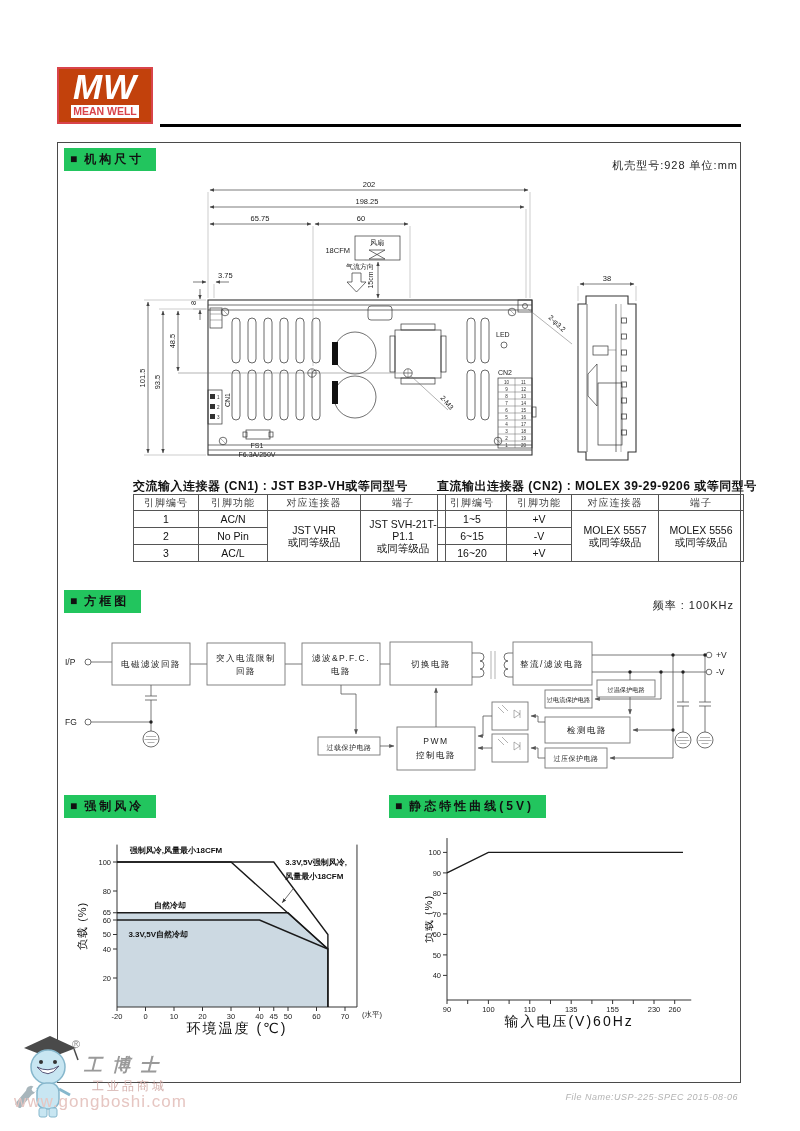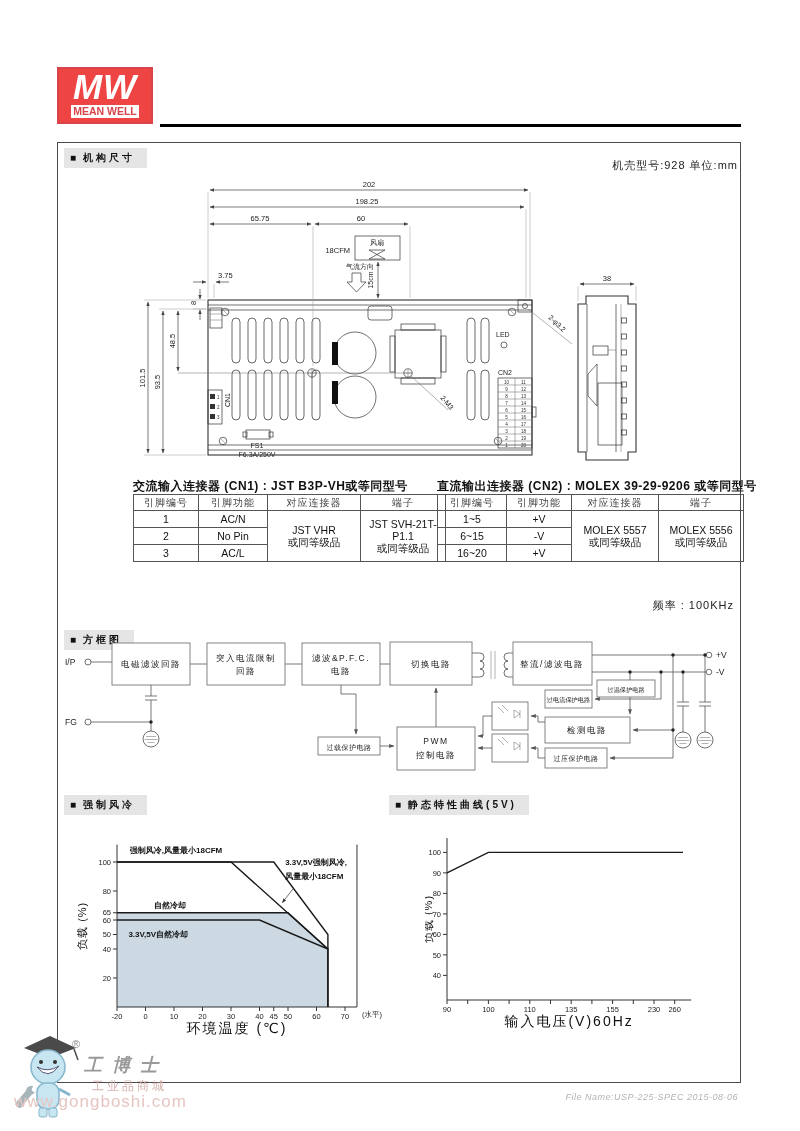--- a/index.html
+++ b/index.html
@@ -1,28 +1,28 @@
 <!DOCTYPE html>
 <html><head>
 <meta charset="utf-8">
 <style>
   html,body{margin:0;padding:0;background:#fff;}
   .page{position:relative;width:800px;height:1131px;background:#fff;overflow:hidden;
         font-family:"Liberation Sans","DejaVu Sans",sans-serif;color:#111;}
   .abs{position:absolute;}
   
-  .logo{left:57px;top:67px;width:96px;height:57px;border:2px solid #d9444b;background:#ef4444;box-sizing:border-box;}
+  .logo{left:57px;top:67px;width:96px;height:57px;border:2px solid #d9444b;background:#c2410c;box-sizing:border-box;}
   .logo-mw{color:#fff;font-style:italic;font-weight:bold;font-size:35px;line-height:36px;text-align:center;letter-spacing:1px;}
   .logo-sub{background:#fff;color:#d9444b;font-weight:bold;font-size:10.5px;line-height:13px;text-align:center;margin:0 12px;}
   .title{left:162px;top:90px;width:578px;font-size:21px;font-weight:bold;white-space:nowrap;letter-spacing:3px;}
   .title-model{margin-left:14px;letter-spacing:1px;font-size:22px;}
   .title-rule{left:160px;top:124px;width:581px;height:3px;background:#000;}
   .frame{left:57px;top:142px;width:682px;height:939px;border:1px solid #4a4a4a;}
   
-  .sec{background:#e5e5e5;font-size:10px;font-weight:bold;letter-spacing:3px;padding:3px 12px 3px 6px;white-space:nowrap;}
+  .sec{background:#22c55e;font-size:12px;font-weight:bold;letter-spacing:3px;padding:3px 12px 3px 6px;white-space:nowrap;}
   .sec .bullet{margin-right:7px;letter-spacing:0;}
   .note{font-size:11px;color:#222;letter-spacing:1px;white-space:nowrap;}
   
   .tab-title{font-size:12px;font-weight:bold;letter-spacing:.5px;white-space:nowrap;}
   table.ctab{position:absolute;border-collapse:collapse;table-layout:fixed;}
   .ctab th,.ctab td{border:1px solid #555;text-align:center;padding:0 2px;}
   .ctab th{font-size:10px;font-weight:normal;color:#444;height:15px;letter-spacing:1px;}
   .ctab td{font-size:10.5px;height:16px;}
   .ctab td.big div{line-height:12px;}
   
@@ -329,21 +329,21 @@
           <td>6~15</td>
           <td>-V</td>
         </tr>
     <tr>
           <td>16~20</td>
           <td>+V</td>
         </tr>
   </tbody>
     </table>
 
-  <div class="abs sec" style="left:64px;top:590px;margin-top:40px;">
+  <div class="abs sec" style="left:64px;top:590px;">
     <span class="bullet">■</span><span>方框图</span>
   </div>
   <div class="abs note" style="right:66px;top:598px;">频率 : 100KHz</div>
 
   <svg class="abs" style="left:55px;top:610px;" width="690" height="185" viewBox="0 0 690 185">
     <defs>
       <marker id="ba" orient="auto" markerWidth="7" markerHeight="6" refX="6" refY="2.5">
           <path d="M0,0 L6.5,2.5 L0,5 Z" fill="#555"></path>
         </marker>
       <g id="gnd">

